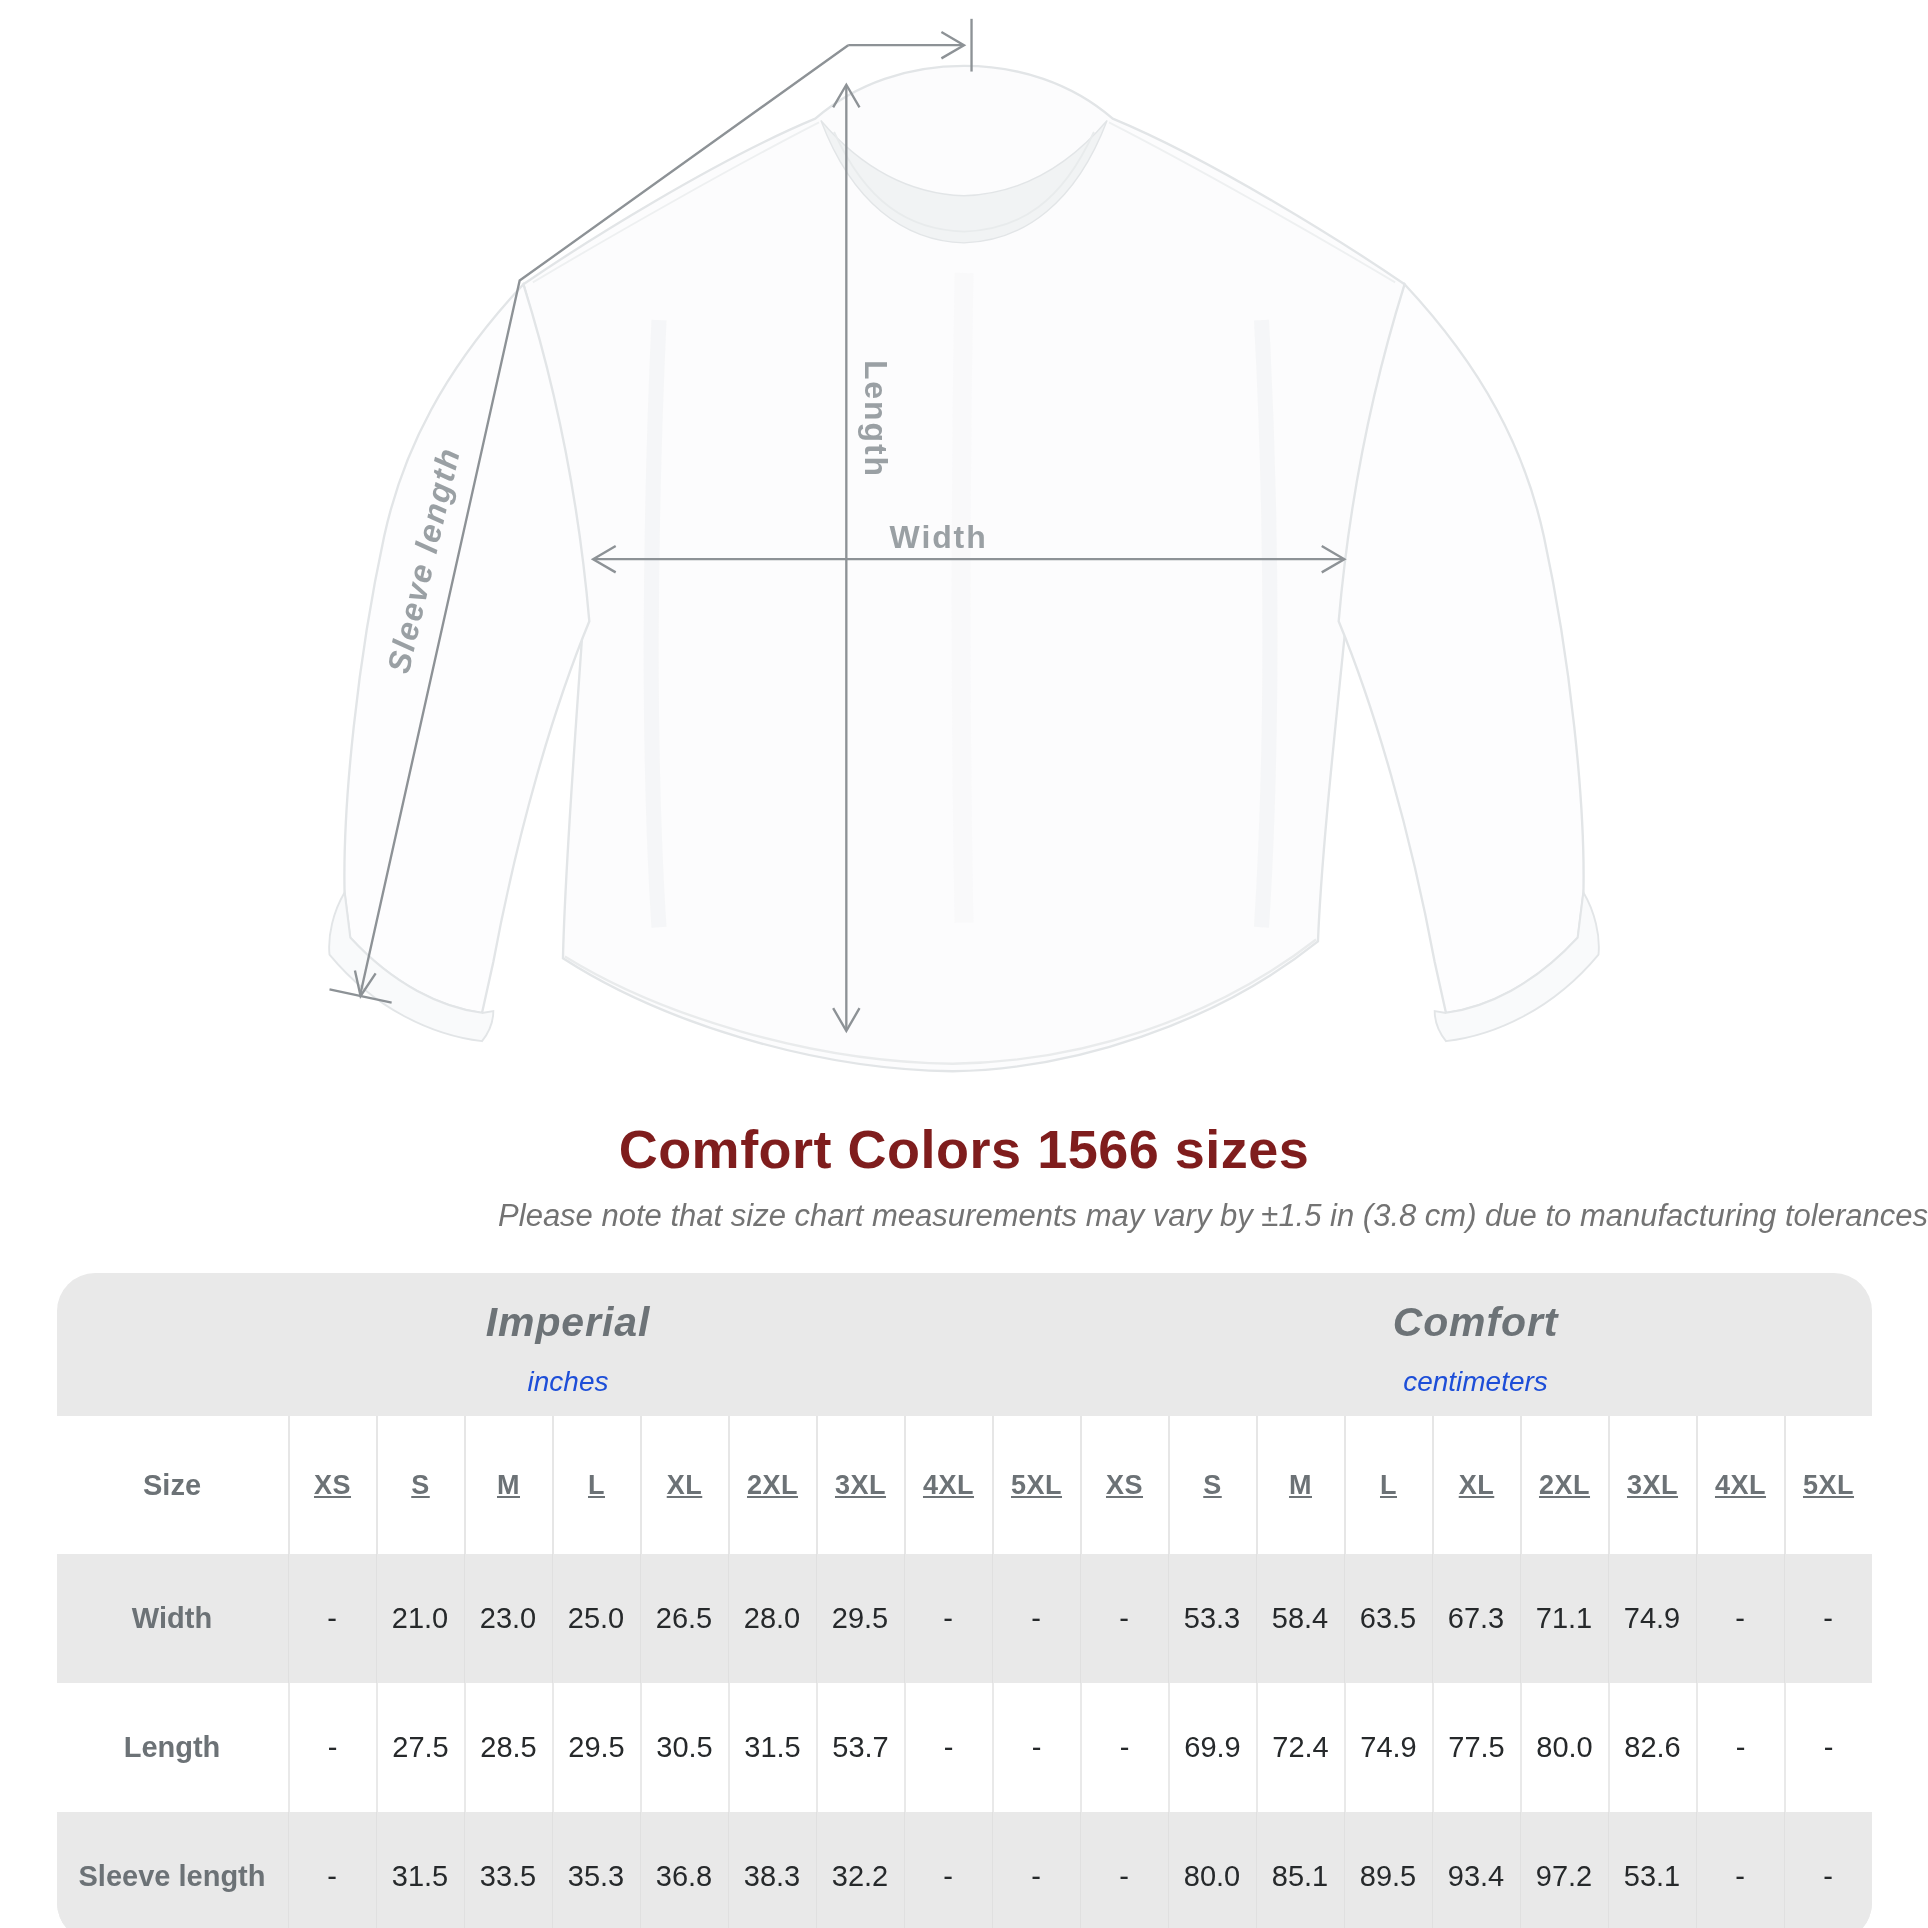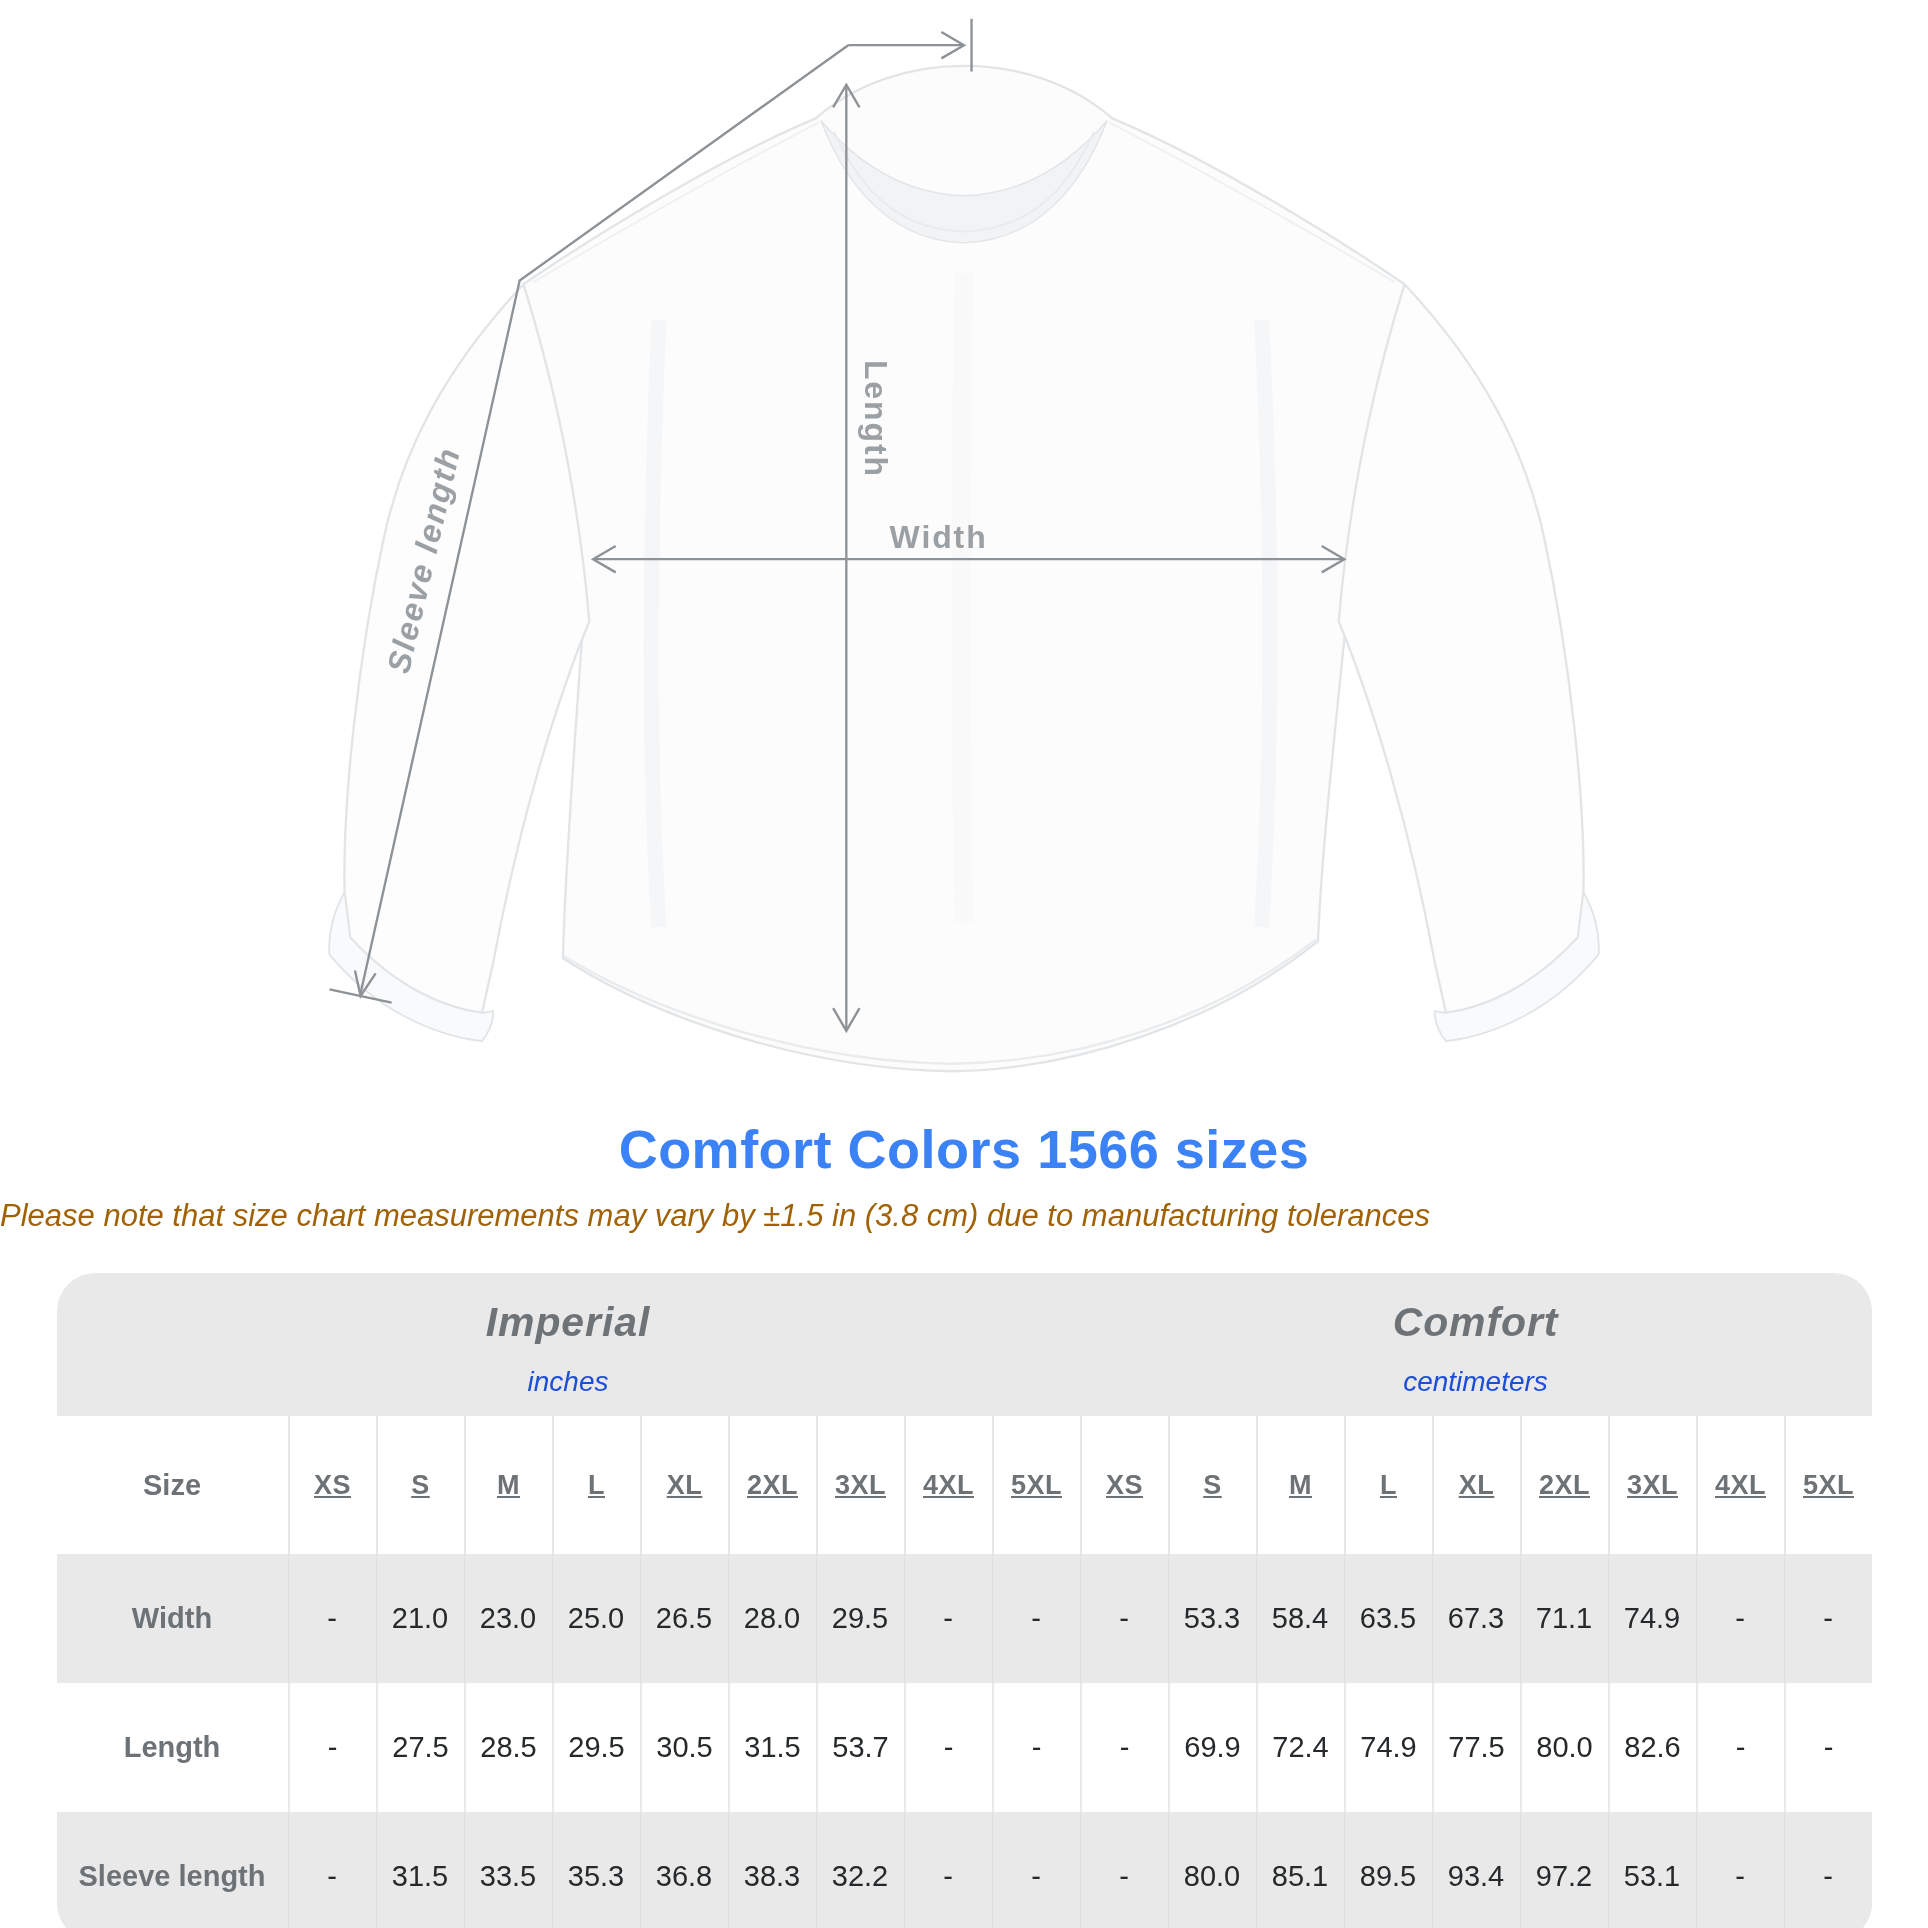--- a/index.html
+++ b/index.html
@@ -10,23 +10,23 @@
 
   
   .figure { position:relative; width:1928px; height:1092px; }
   .figure svg { position:absolute; left:0; top:0; }
 
   .meas-label { fill:#9aa0a4; font-weight:bold; font-size:34px; letter-spacing:2px; }
   .meas-label.it { font-style:italic; }
 
   
   .title { margin-top:30px; text-align:center; font-size:54px; line-height:1;
-           font-weight:bold; color:#3b82f6; letter-spacing:0.5px; }
-  .subtitle { margin-top:21px; text-align:left; font-style:italic;
-              font-size:31px; line-height:1.2; color:#a16207; }
+           font-weight:bold; color:#7f1d1d; letter-spacing:0.5px; }
+  .subtitle { margin-top:21px; text-align:right; font-style:italic;
+              font-size:31px; line-height:1.2; color:#737373; }
 
   
   .size-table { width:1815px; margin:39px auto 0 auto; background:#e9e9e9;
                 border-radius:38px; overflow:hidden; }
 
   .group-row { display:grid; grid-template-columns:1023px 1fr; height:143px; }
   .group-cell { display:flex; flex-direction:column; align-items:center;
                 justify-content:center; padding-top:8px; }
   .group-name { font-size:41px; font-weight:bold; font-style:italic;
                 color:#6d7377; letter-spacing:0.9px; }

